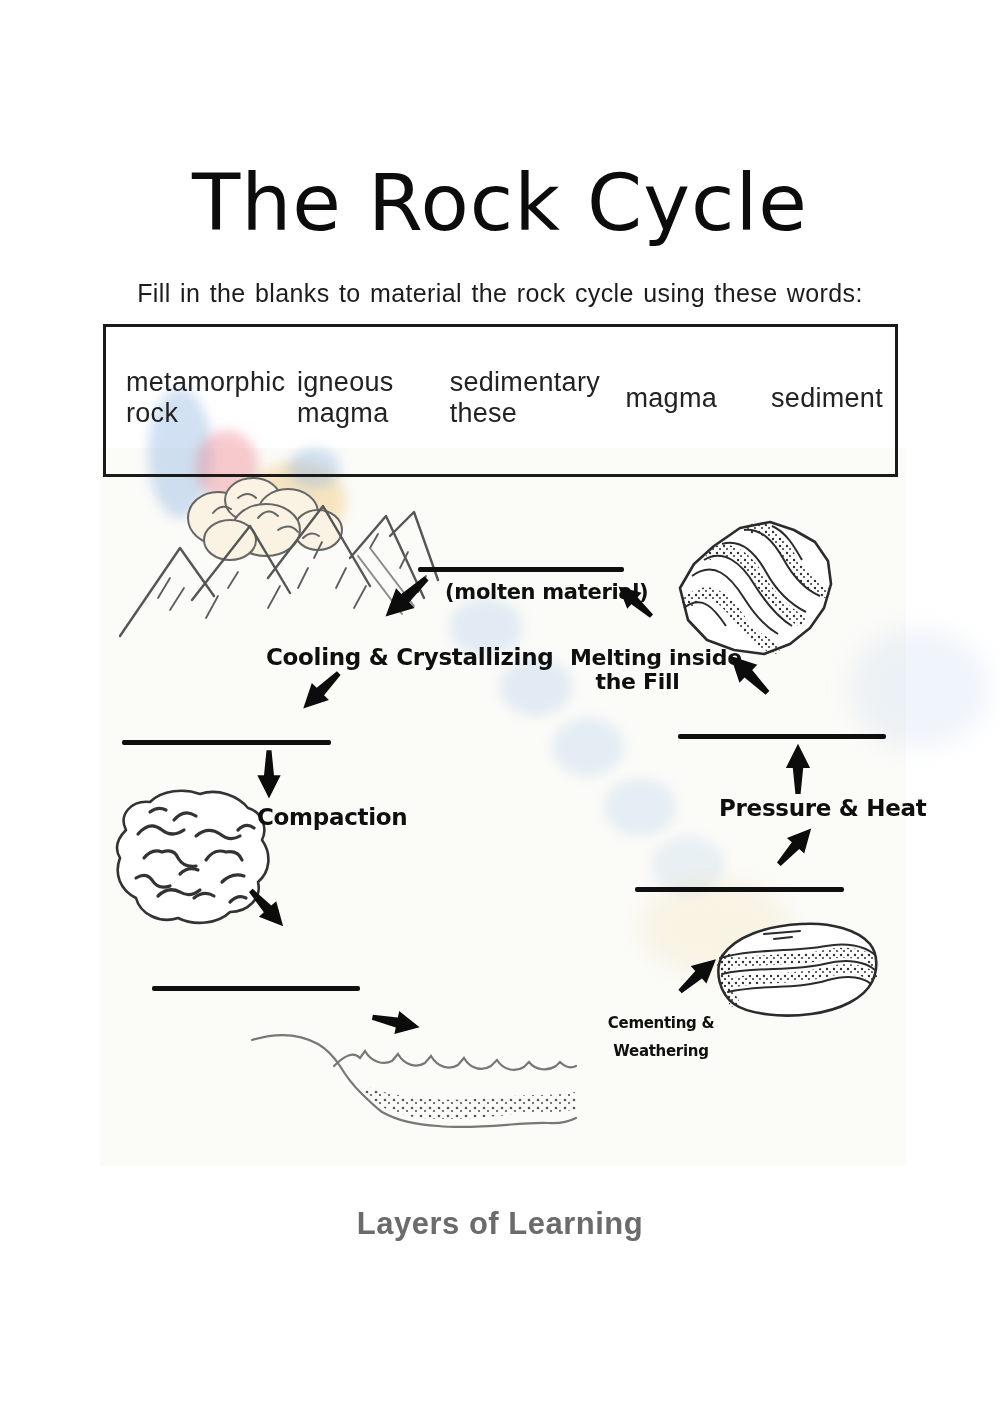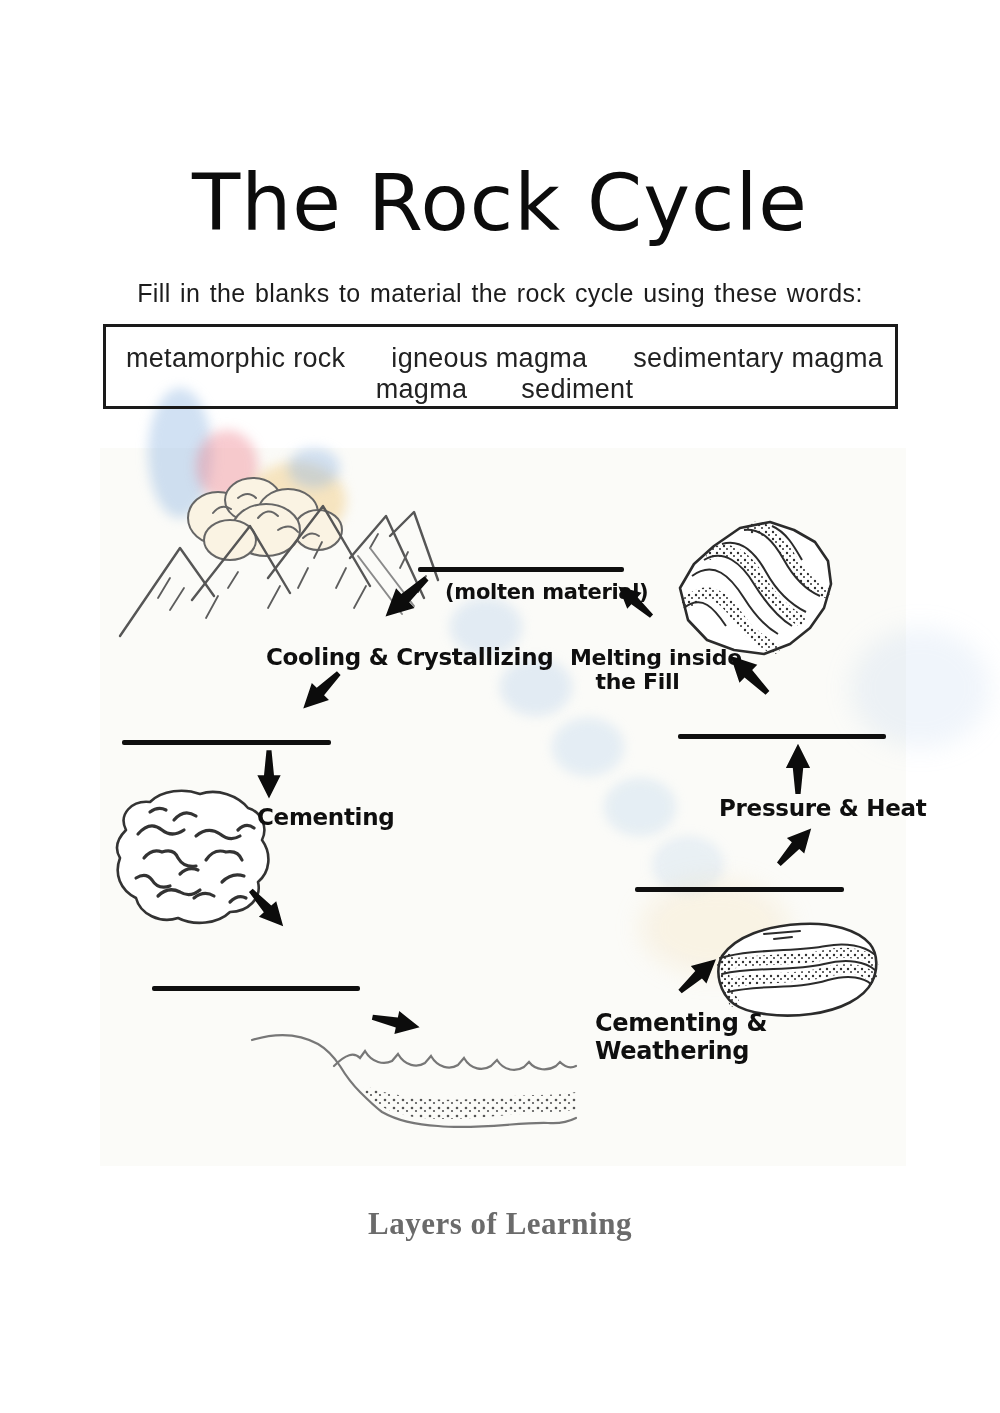--- a/index.html
+++ b/index.html
@@ -5,33 +5,33 @@
   html,body{margin:0;padding:0;background:#ffffff;}
   .page{position:relative;width:1000px;height:1413px;background:#ffffff;overflow:hidden;
         font-family:"Liberation Sans",sans-serif;color:#111;}
   .scan-paper{position:absolute;left:100px;top:448px;width:806px;height:718px;background:#fbfbf8;}
   .blob{position:absolute;border-radius:50%;filter:blur(6px);pointer-events:none;}
   .page-title{position:absolute;left:0;right:0;top:160px;margin:0;text-align:center;
         font-family:"DejaVu Sans",sans-serif;font-weight:normal;font-size:79px;line-height:1.1;
         letter-spacing:1px;color:#0c0c0c;}
   .instructions{position:absolute;left:0;right:0;top:279px;margin:0;text-align:center;
         font-size:25px;letter-spacing:0.4px;word-spacing:2px;color:#1c1c1c;}
-  .word-bank{position:absolute;left:103px;top:324px;width:795px;height:85px;
-        border:3.5px solid #1a1a1a;box-sizing:border-box;display:flex;flex-direction:column;
+  .word-bank{position:absolute;left:103px;top:324px;width:795px;height:153px;
+        border:3.5px solid #1a1a1a;box-sizing:border-box;display:flex;
         justify-content:space-between;padding:16px 12px 21px 20px;background:transparent;}
   .wb-row{display:flex;align-items:center;font-size:27px;letter-spacing:0.3px;color:#222;}
   .wb-row1{justify-content:space-between;}
   .wb-row2{justify-content:center;gap:54px;}
   .marker{position:absolute;font-family:"DejaVu Sans",sans-serif;font-weight:bold;
         color:#0f0f0f;letter-spacing:-0.3px;white-space:nowrap;}
   .blank{position:absolute;height:4.5px;background:#0f0f0f;border-radius:2px;cursor:text;}
   .arrow{position:absolute;fill:#0c0c0c;}
   .draw{position:absolute;}
   .footer-brand{position:absolute;left:0;right:0;top:1206px;margin:0;text-align:center;
-        font-family:Liberation Serif, serif;font-weight:bold;font-size:31px;
+        font-family:Liberation Sans, sans-serif;font-weight:bold;font-size:31px;
         letter-spacing:0.5px;color:#6b6b6b;}
 </style>
 </head>
 <body>
 
 <div class="page">
 
   <div class="scan-paper"></div>
   <div class="blob" style="left:148px;top:388px;width:64px;height:130px;background:rgba(140,180,225,.40);"></div>
   <div class="blob" style="left:196px;top:430px;width:62px;height:72px;background:rgba(238,130,142,.42);"></div>
@@ -58,21 +58,21 @@
     </defs>
   </svg>
 
   <h1 class="page-title">The Rock Cycle</h1>
   <p class="instructions">Fill in the blanks to material the rock cycle using these words:</p>
 
   <div class="word-bank">
     <div class="wb-row wb-row1">
       <span>metamorphic rock</span>
       <span>igneous magma</span>
-      <span>sedimentary magma</span>
+      <span>sedimentary these</span>
     </div>
     <div class="wb-row wb-row2">
       <span>magma</span>
       <span>sediment</span>
     </div>
   </div>
 
   <svg class="draw" style="left:118px;top:468px;width:322px;height:175px;" viewBox="0 0 322 175">
     <g fill="#faf3e3" stroke="#666" stroke-width="2">
       <ellipse cx="100" cy="50" rx="30" ry="26"></ellipse>
@@ -181,23 +181,23 @@
   <div class="blank" style="left:678px;top:734px;width:208px;"></div>
   <div class="blank" style="left:635px;top:887px;width:209px;"></div>
   <div class="blank" style="left:152px;top:986px;width:208px;"></div>
 
   <div class="marker" style="left:237px;top:644px;font-size:23px;margin-left:29px;">Cooling &amp; Crystallizing</div>
   <div class="marker" style="left:445px;top:580px;font-size:21px;">(molten material)</div>
   <div class="marker" style="left:570px;top:646px;width:135px;text-align:center;font-size:22px;line-height:24px;">
     <div>Melting inside</div>
     <div>the Fill</div>
   </div>
-  <div class="marker" style="left:257px;top:804px;font-size:23px;">Cementing</div>
+  <div class="marker" style="left:257px;top:804px;font-size:23px;">Compaction</div>
   <div class="marker" style="left:719px;top:795px;font-size:23px;">Pressure &amp; Heat</div>
-  <div class="marker" style="left:595px;top:1009px;width:132px;text-align:center;font-size:24px;line-height:28px;">
+  <div class="marker" style="left:595px;top:1009px;width:132px;text-align:center;font-size:15px;line-height:28px;">
     <div>Cementing &amp;</div>
     <div>Weathering</div>
   </div>
 
   <svg class="arrow" style="left:377px;top:582px;width:58px;transform:rotate(137deg);" viewBox="0 0 60 32">
       <polygon points="1,13 31,10 31,2 59,16 31,30 31,22 1,19"></polygon>
     </svg>
   <svg class="arrow" style="left:295px;top:677px;width:52px;transform:rotate(135deg);" viewBox="0 0 60 32">
       <polygon points="1,13 31,10 31,2 59,16 31,30 31,22 1,19"></polygon>
     </svg>

